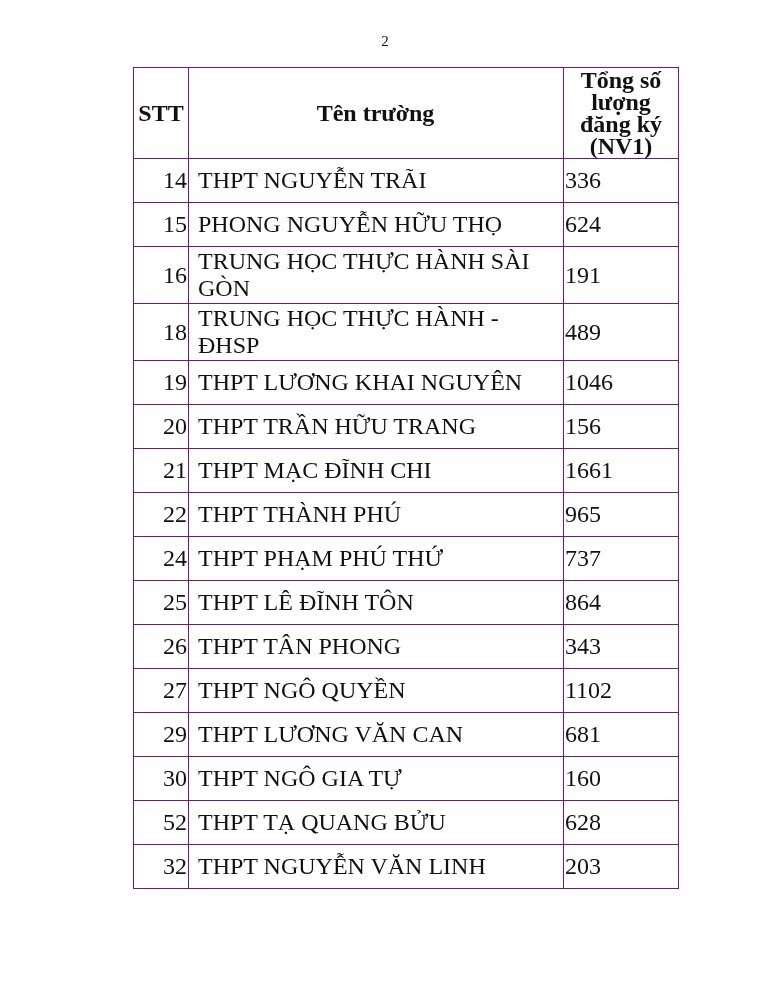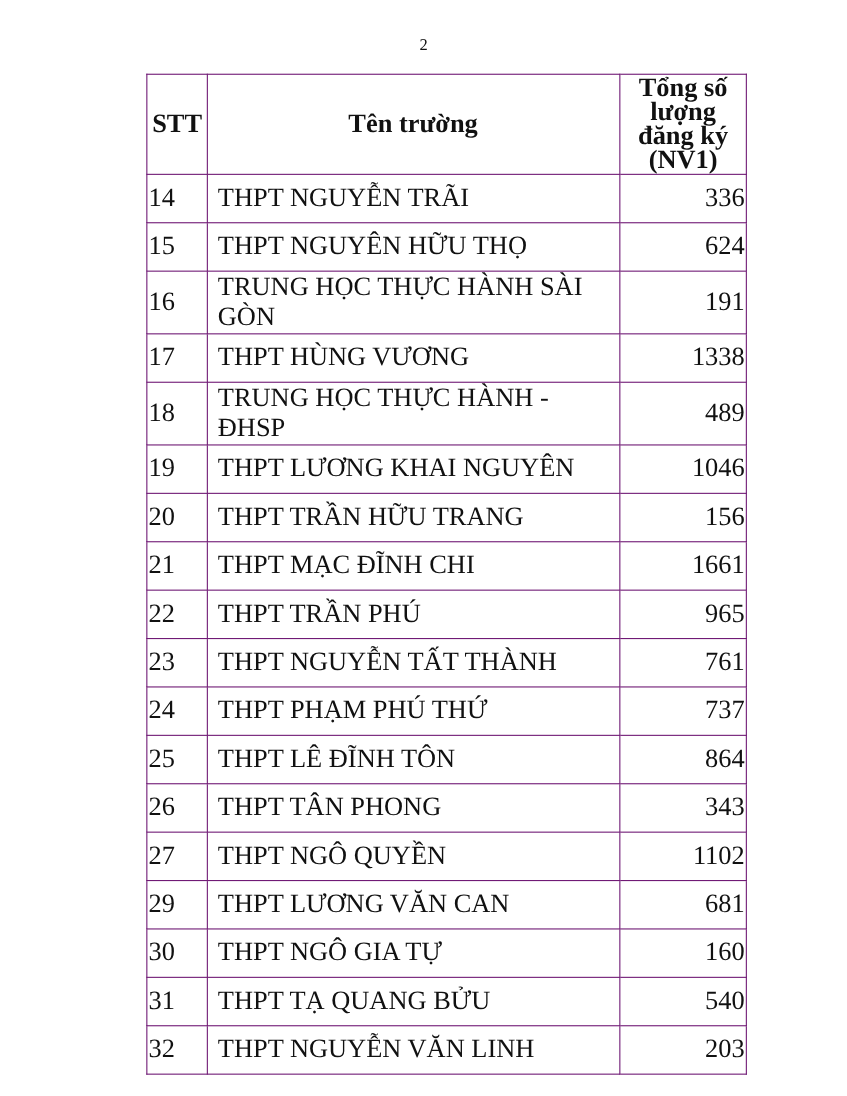--- a/index.html
+++ b/index.html
@@ -2,23 +2,23 @@
 <html><head>
 <meta charset="utf-8">
 <style>
   html, body { margin: 0; padding: 0; background: #ffffff; }
   body { width: 770px; height: 996px; position: relative; font-family: "Liberation Serif", "DejaVu Serif", serif; color: #111; }
   .page-number { position: absolute; top: 33px; left: 0; width: 770px; text-align: center; font-size: 15px; }
   table.reg { position: absolute; top: 67px; left: 133px; width: 546px; border-collapse: collapse; }
   table.reg th, table.reg td { border: 1px solid #701a75; font-size: 24px; }
   table.reg th { height: 53px; font-weight: bold; text-align: center; line-height: 22px; }
   table.reg td { height: 41px; }
-  .c-stt { width: 52px; text-align: left; }
+  .c-stt { width: 52px; text-align: right; }
   .c-name { width: 364px; text-align: left; padding-left: 9px; margin-left: 28px; }
-  .c-count { text-align: right; }
+  .c-count { text-align: left; }
   th.c-count { font-size: 17px; }
 </style>
 </head>
 <body>
 
 <div class="page-number">2</div>
 
 <table class="reg">
   <thead>
     <tr>
@@ -31,32 +31,27 @@
     </tr>
   </thead>
   <tbody id="rows">
       <tr>
         <td class="c-stt">14</td>
         <td class="c-name">THPT NGUYỄN TRÃI</td>
         <td class="c-count">336</td>
       </tr>
       <tr>
         <td class="c-stt">15</td>
-        <td class="c-name">THPT NGUYÊN HỮU THỌ</td>
+        <td class="c-name">PHONG NGUYỄN HỮU THỌ</td>
         <td class="c-count">624</td>
       </tr>
       <tr>
         <td class="c-stt">16</td>
         <td class="c-name">TRUNG HỌC THỰC HÀNH SÀI GÒN</td>
         <td class="c-count">191</td>
-      </tr>
-      <tr>
-        <td class="c-stt">17</td>
-        <td class="c-name">THPT HÙNG VƯƠNG</td>
-        <td class="c-count">1338</td>
       </tr>
       <tr>
         <td class="c-stt">18</td>
         <td class="c-name">TRUNG HỌC THỰC HÀNH - ĐHSP</td>
         <td class="c-count">489</td>
       </tr>
       <tr>
         <td class="c-stt">19</td>
         <td class="c-name">THPT LƯƠNG KHAI NGUYÊN</td>
         <td class="c-count">1046</td>
@@ -66,27 +61,22 @@
         <td class="c-name">THPT TRẦN HỮU TRANG</td>
         <td class="c-count">156</td>
       </tr>
       <tr>
         <td class="c-stt">21</td>
         <td class="c-name">THPT MẠC ĐĨNH CHI</td>
         <td class="c-count">1661</td>
       </tr>
       <tr>
         <td class="c-stt">22</td>
-        <td class="c-name">THPT TRẦN PHÚ</td>
+        <td class="c-name">THPT THÀNH PHÚ</td>
         <td class="c-count">965</td>
-      </tr>
-      <tr>
-        <td class="c-stt">23</td>
-        <td class="c-name">THPT NGUYỄN TẤT THÀNH</td>
-        <td class="c-count">761</td>
       </tr>
       <tr>
         <td class="c-stt">24</td>
         <td class="c-name">THPT PHẠM PHÚ THỨ</td>
         <td class="c-count">737</td>
       </tr>
       <tr>
         <td class="c-stt">25</td>
         <td class="c-name">THPT LÊ ĐĨNH TÔN</td>
         <td class="c-count">864</td>
@@ -105,23 +95,23 @@
         <td class="c-stt">29</td>
         <td class="c-name">THPT LƯƠNG VĂN CAN</td>
         <td class="c-count">681</td>
       </tr>
       <tr>
         <td class="c-stt">30</td>
         <td class="c-name">THPT NGÔ GIA TỰ</td>
         <td class="c-count">160</td>
       </tr>
       <tr>
-        <td class="c-stt">31</td>
+        <td class="c-stt">52</td>
         <td class="c-name">THPT TẠ QUANG BỬU</td>
-        <td class="c-count">540</td>
+        <td class="c-count">628</td>
       </tr>
       <tr>
         <td class="c-stt">32</td>
         <td class="c-name">THPT NGUYỄN VĂN LINH</td>
         <td class="c-count">203</td>
       </tr>
     </tbody>
 </table>
 
 </body></html>

